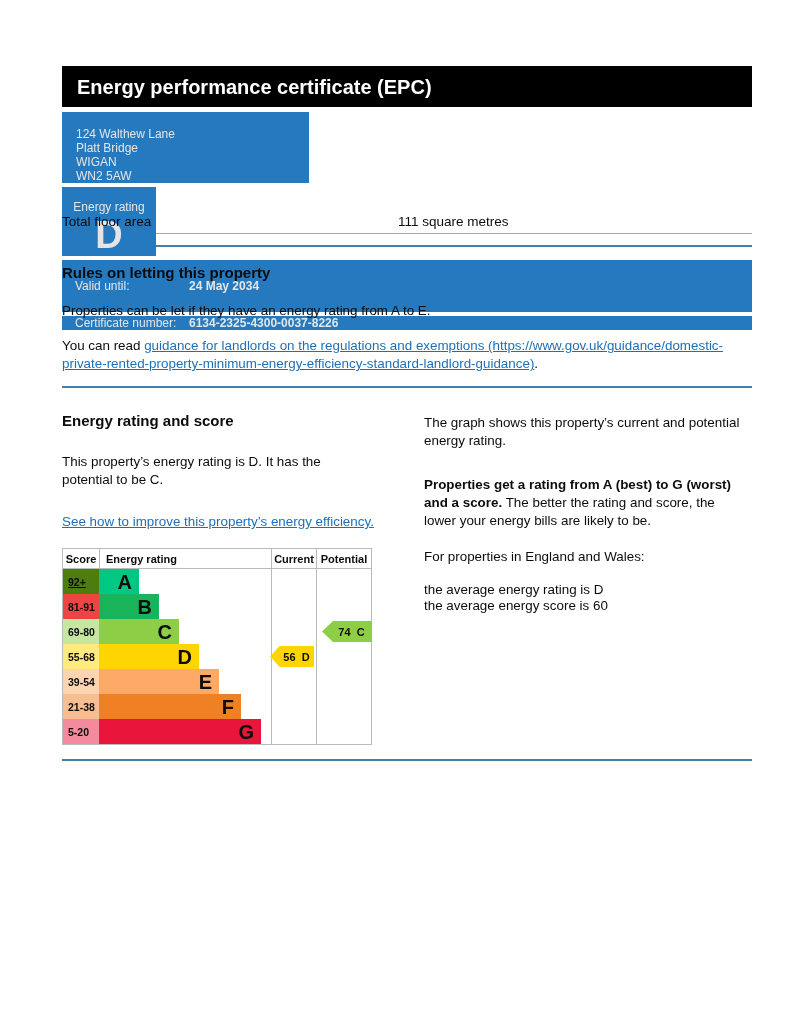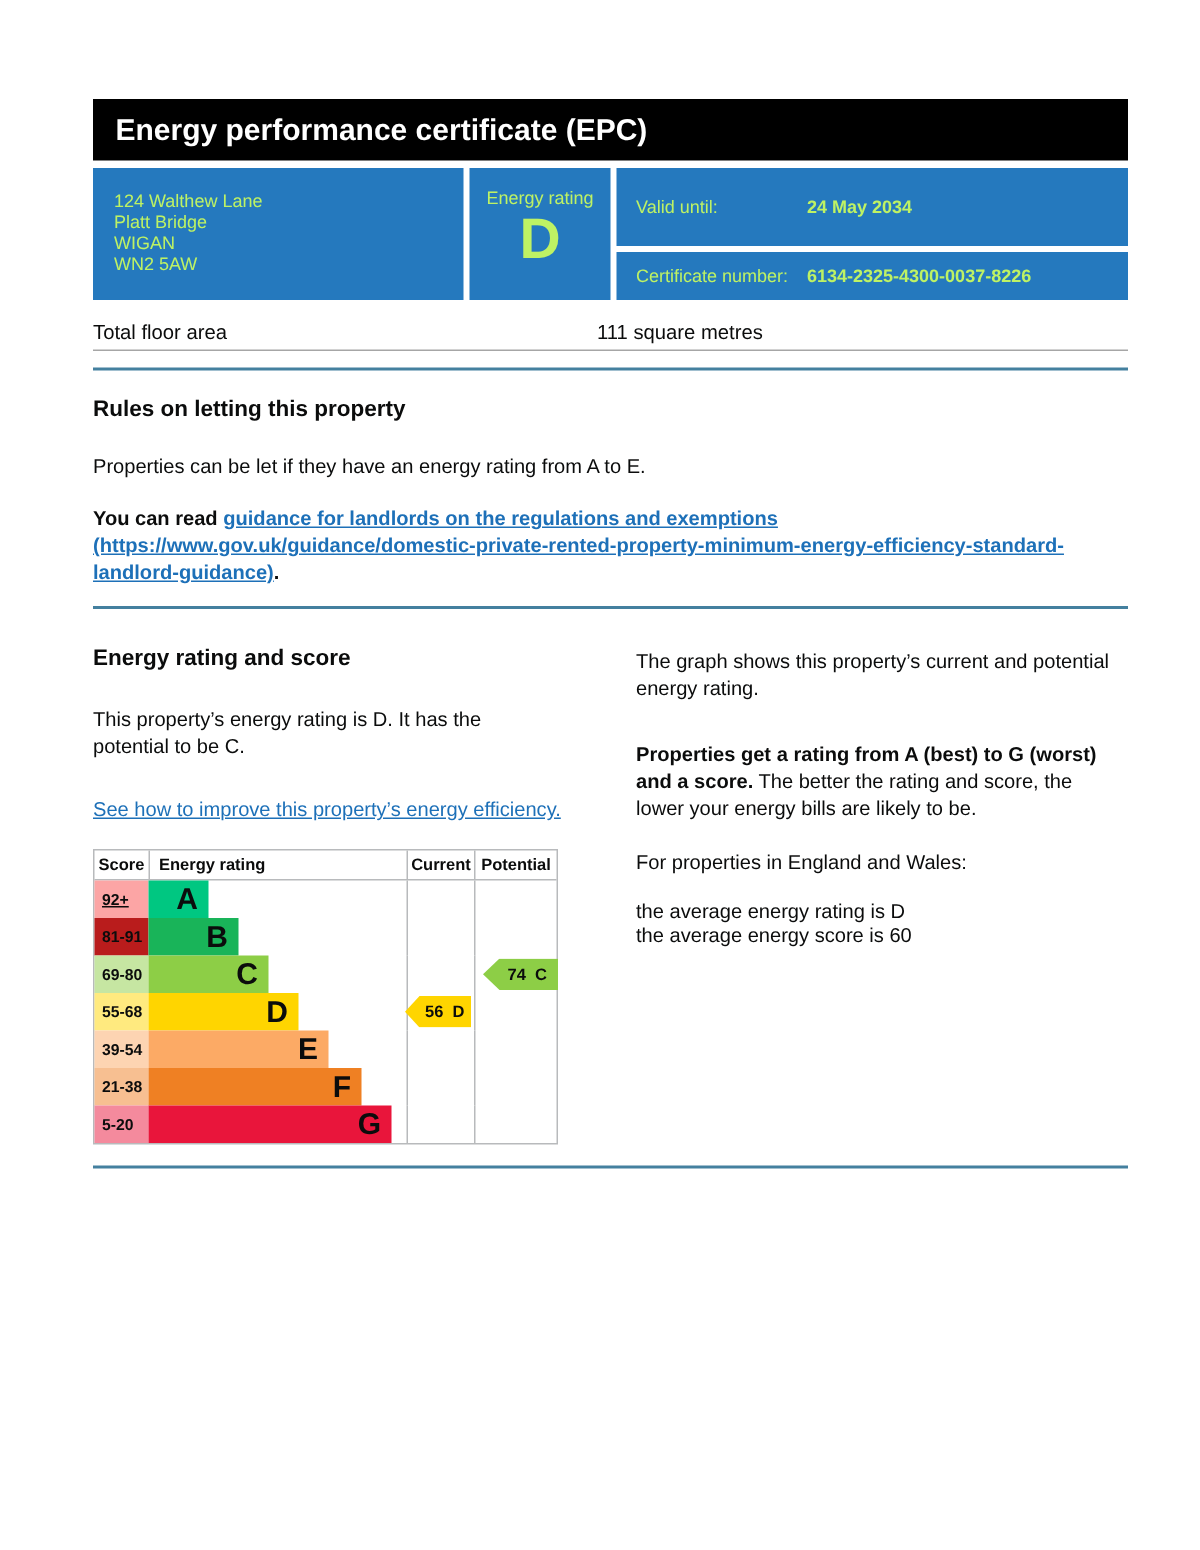--- a/index.html
+++ b/index.html
@@ -4,21 +4,21 @@
 <style>
   html,body{margin:0;padding:0;background:#fff;}
   .page{position:relative;width:800px;height:1033px;box-sizing:border-box;
         padding:66px 48px 0 62px;font-family:"Liberation Sans",sans-serif;color:#0b0c0c;overflow:hidden;}
 
   
   .header-bar{height:41px;background:var(--header-bg,#000);display:flex;align-items:center;}
   .header-bar h1{margin:0 0 0 15px;font-size:20px;line-height:1;color:#fff;font-weight:bold;}
 
   
-  .summary{display:flex;gap:4px;margin-top:5px;height:88px;color:#bef264;}
+  .summary{display:flex;gap:4px;margin-top:5px;height:88px;color:#e5e5e5;flex-direction:column;}
   .panel{background:var(--panel-blue,#2579be);}
   .address{width:247px;box-sizing:border-box;padding:15px 0 0 14px;font-size:12px;line-height:14px;}
   .rating-cell{width:94px;box-sizing:border-box;text-align:center;padding-top:13px;}
   .rating-label{font-size:12px;}
   .rating-letter{font-size:38px;font-weight:bold;line-height:42px;}
   .right-cells{flex:1;display:flex;flex-direction:column;gap:4px;}
   .kv{display:flex;align-items:center;font-size:12px;}
   .kv-top{height:52px;}
   .kv-bottom{flex:1;}
   .kv .k{margin-left:13px;width:114px;}
@@ -31,21 +31,21 @@
 
   .blue-rule{border:none;border-top:2px solid var(--divider-blue,#44809f);margin:0;}
   .rule-1{margin-top:11px;}
   .rule-2{margin-top:13px;}
   .rule-3{margin-top:14px;}
 
   h2{margin:0;font-size:15px;line-height:20px;font-weight:bold;}
   .rules-heading{margin-top:16px;}
   .body-text{margin:0;font-size:13.4px;line-height:18px;}
   .rules-p1{margin-top:19px;}
-  .rules-p2{margin-top:17px;font-weight:bold;}
+  .rules-p2{margin-top:17px;}
   a.link{color:var(--link-blue,#1d70b8);text-decoration:underline;cursor:pointer;}
 
   
   .two-col{display:flex;margin-top:23px;}
   .col-left{width:313px;}
   .col-right{width:316px;margin-left:49px;}
   .intro-p{margin-top:22px;}
   .improve-p{margin-top:24px;}
   .rp1{margin-top:3px;}
   .rp2{margin-top:26px;}
@@ -123,29 +123,29 @@
       <p class="body-text intro-p">This property’s energy rating is D. It has the potential to be C.</p>
       <p class="body-text improve-p"><a class="link">See how to improve this property’s energy efficiency.</a></p>
       <div class="chart">
           <div class="c-row c-head">
             <div class="h-score">Score</div>
             <div class="h-rating">Energy rating</div>
             <div class="h-col">Current</div>
             <div class="h-col">Potential</div>
           </div>
           <div class="c-row">
-            <div class="c-score" style="background: #fca5a5; text-decoration: underline;">92+</div>
+            <div class="c-score" style="background: #4d7c0f; text-decoration: underline;">92+</div>
             <div class="c-bars">
               <div class="c-bar" style="width: 40px; background: rgb(0, 199, 129);">A</div>
             </div>
             <div class="c-col"></div>
             <div class="c-col"></div>
           </div>
           <div class="c-row">
-            <div class="c-score" style="background: #b91c1c;">81-91</div>
+            <div class="c-score" style="background: #ef4444;">81-91</div>
             <div class="c-bars">
               <div class="c-bar" style="width: 60px; background: rgb(25, 180, 89);">B</div>
             </div>
             <div class="c-col"></div>
             <div class="c-col"></div>
           </div>
           <div class="c-row">
             <div class="c-score" style="background: rgb(198, 230, 162);">69-80</div>
             <div class="c-bars">
               <div class="c-bar" style="width: 80px; background: rgb(141, 206, 70);">C</div>

